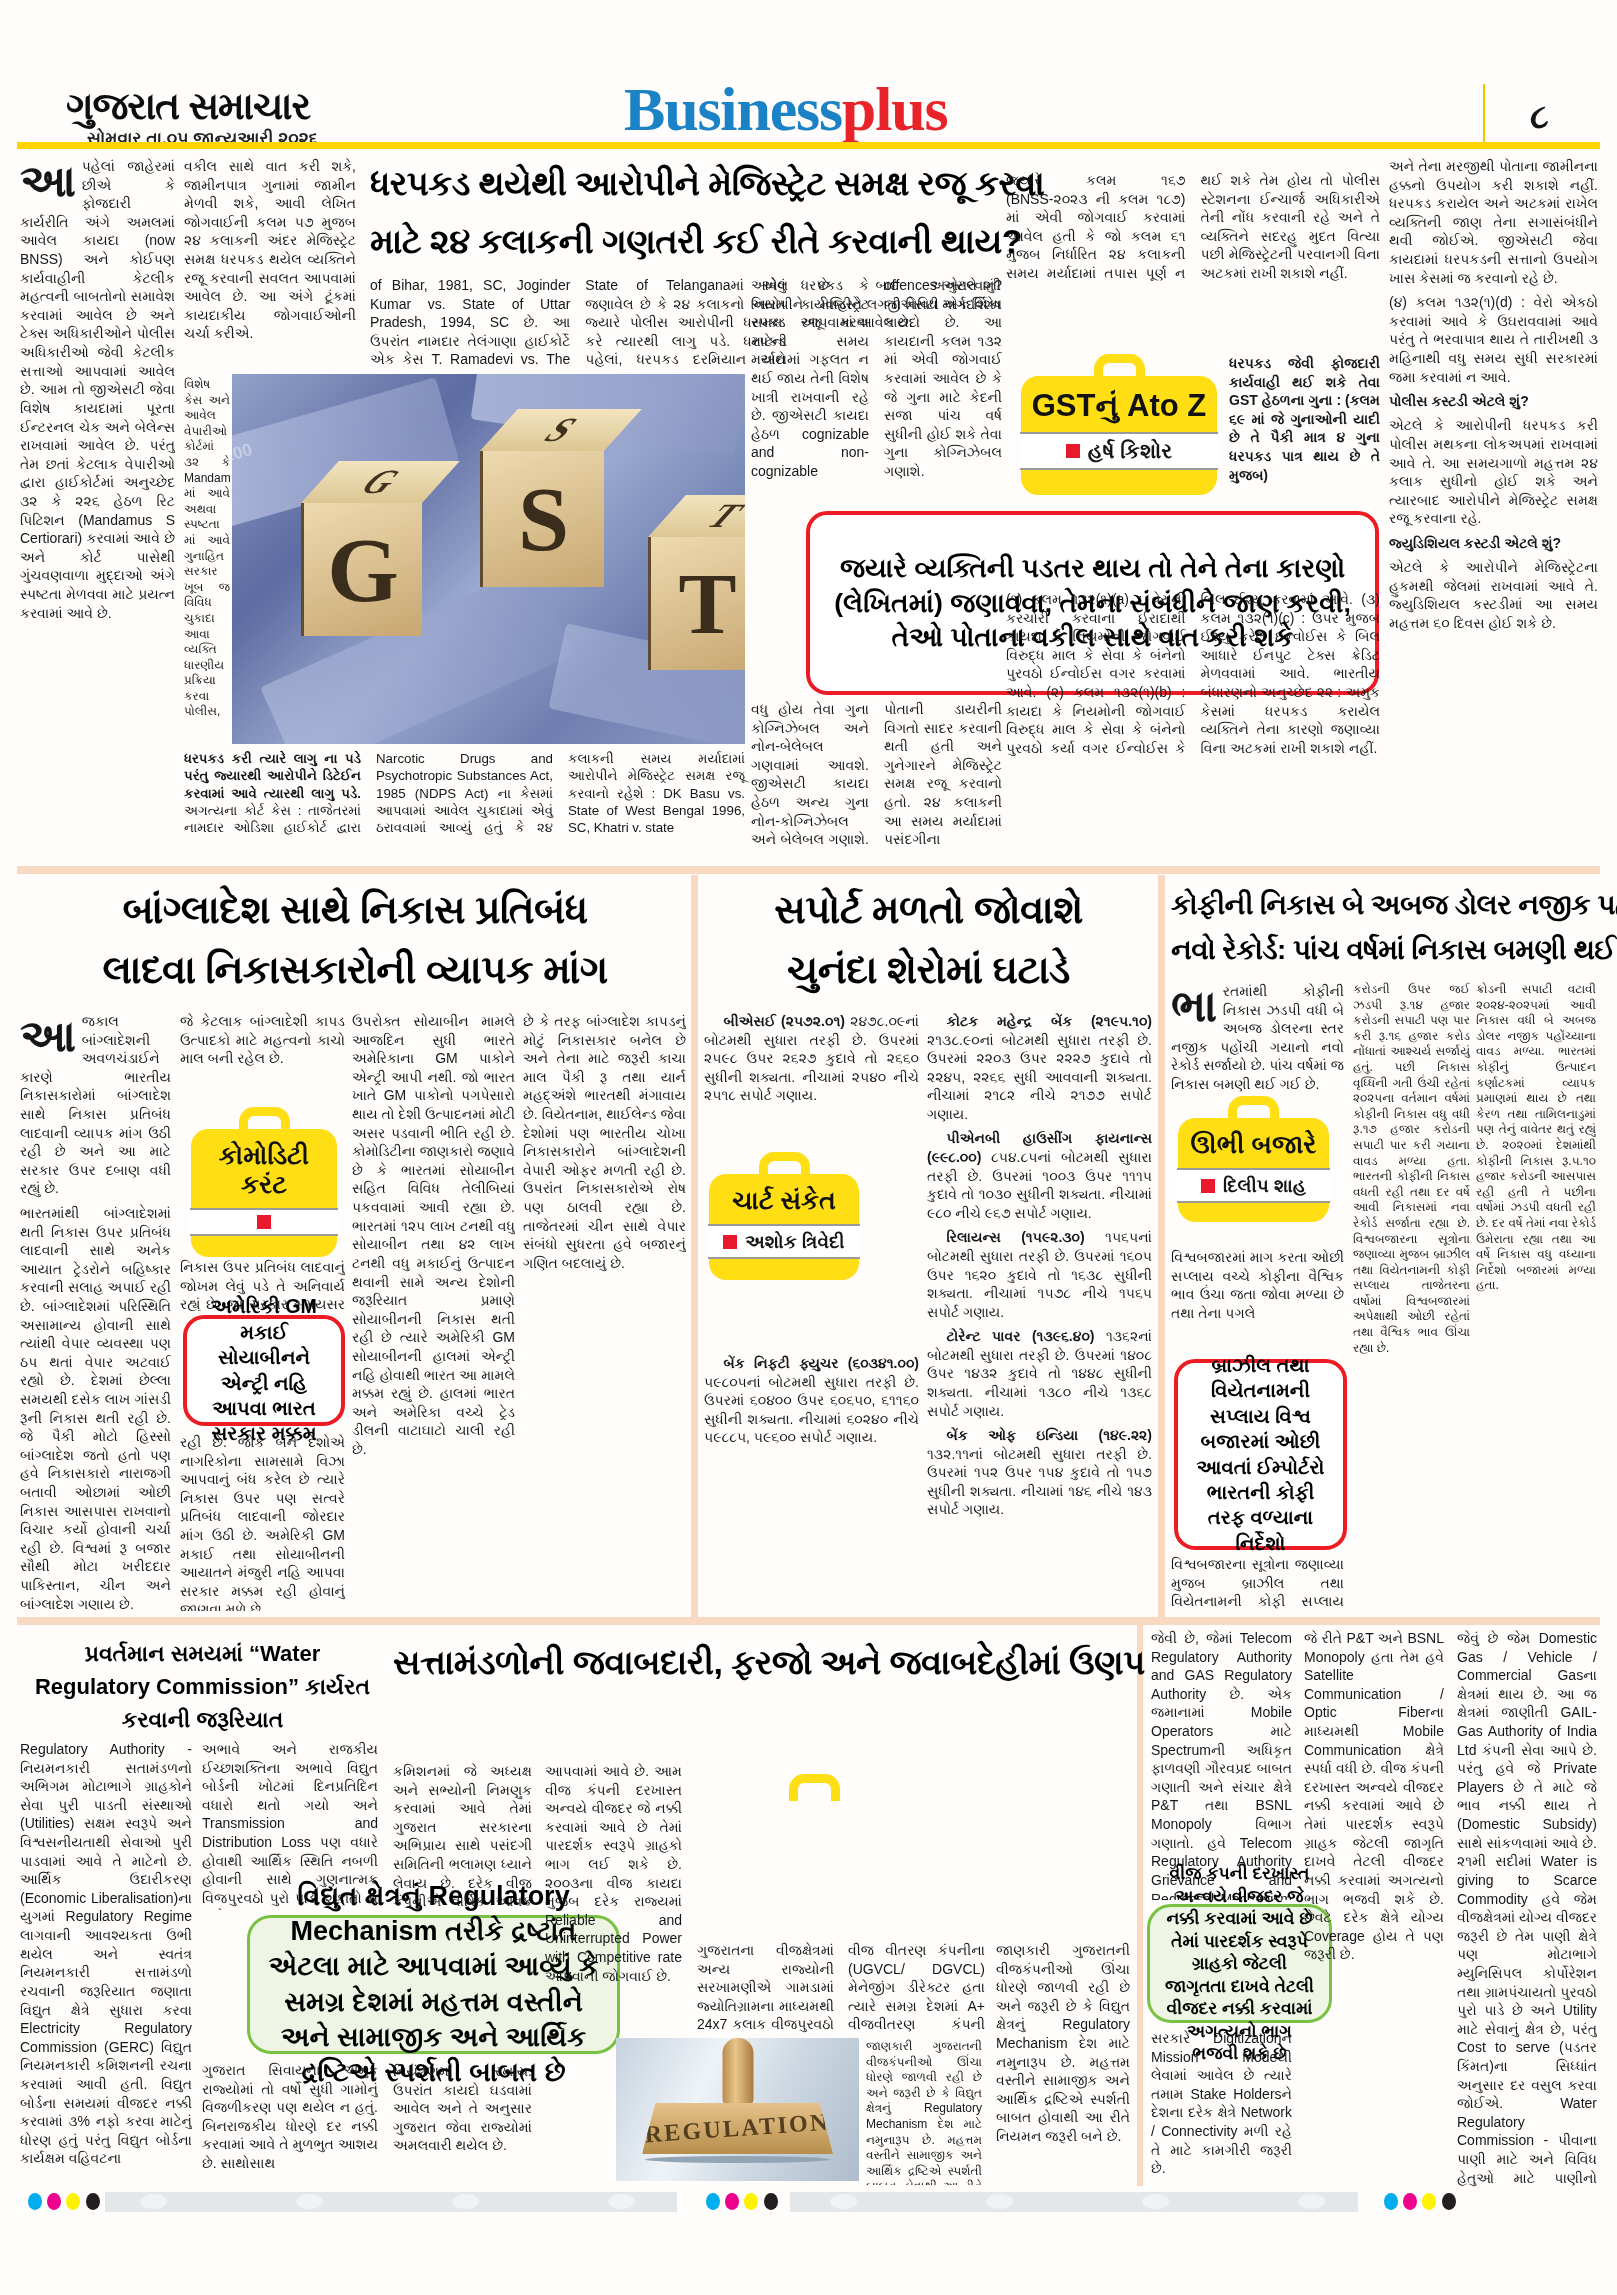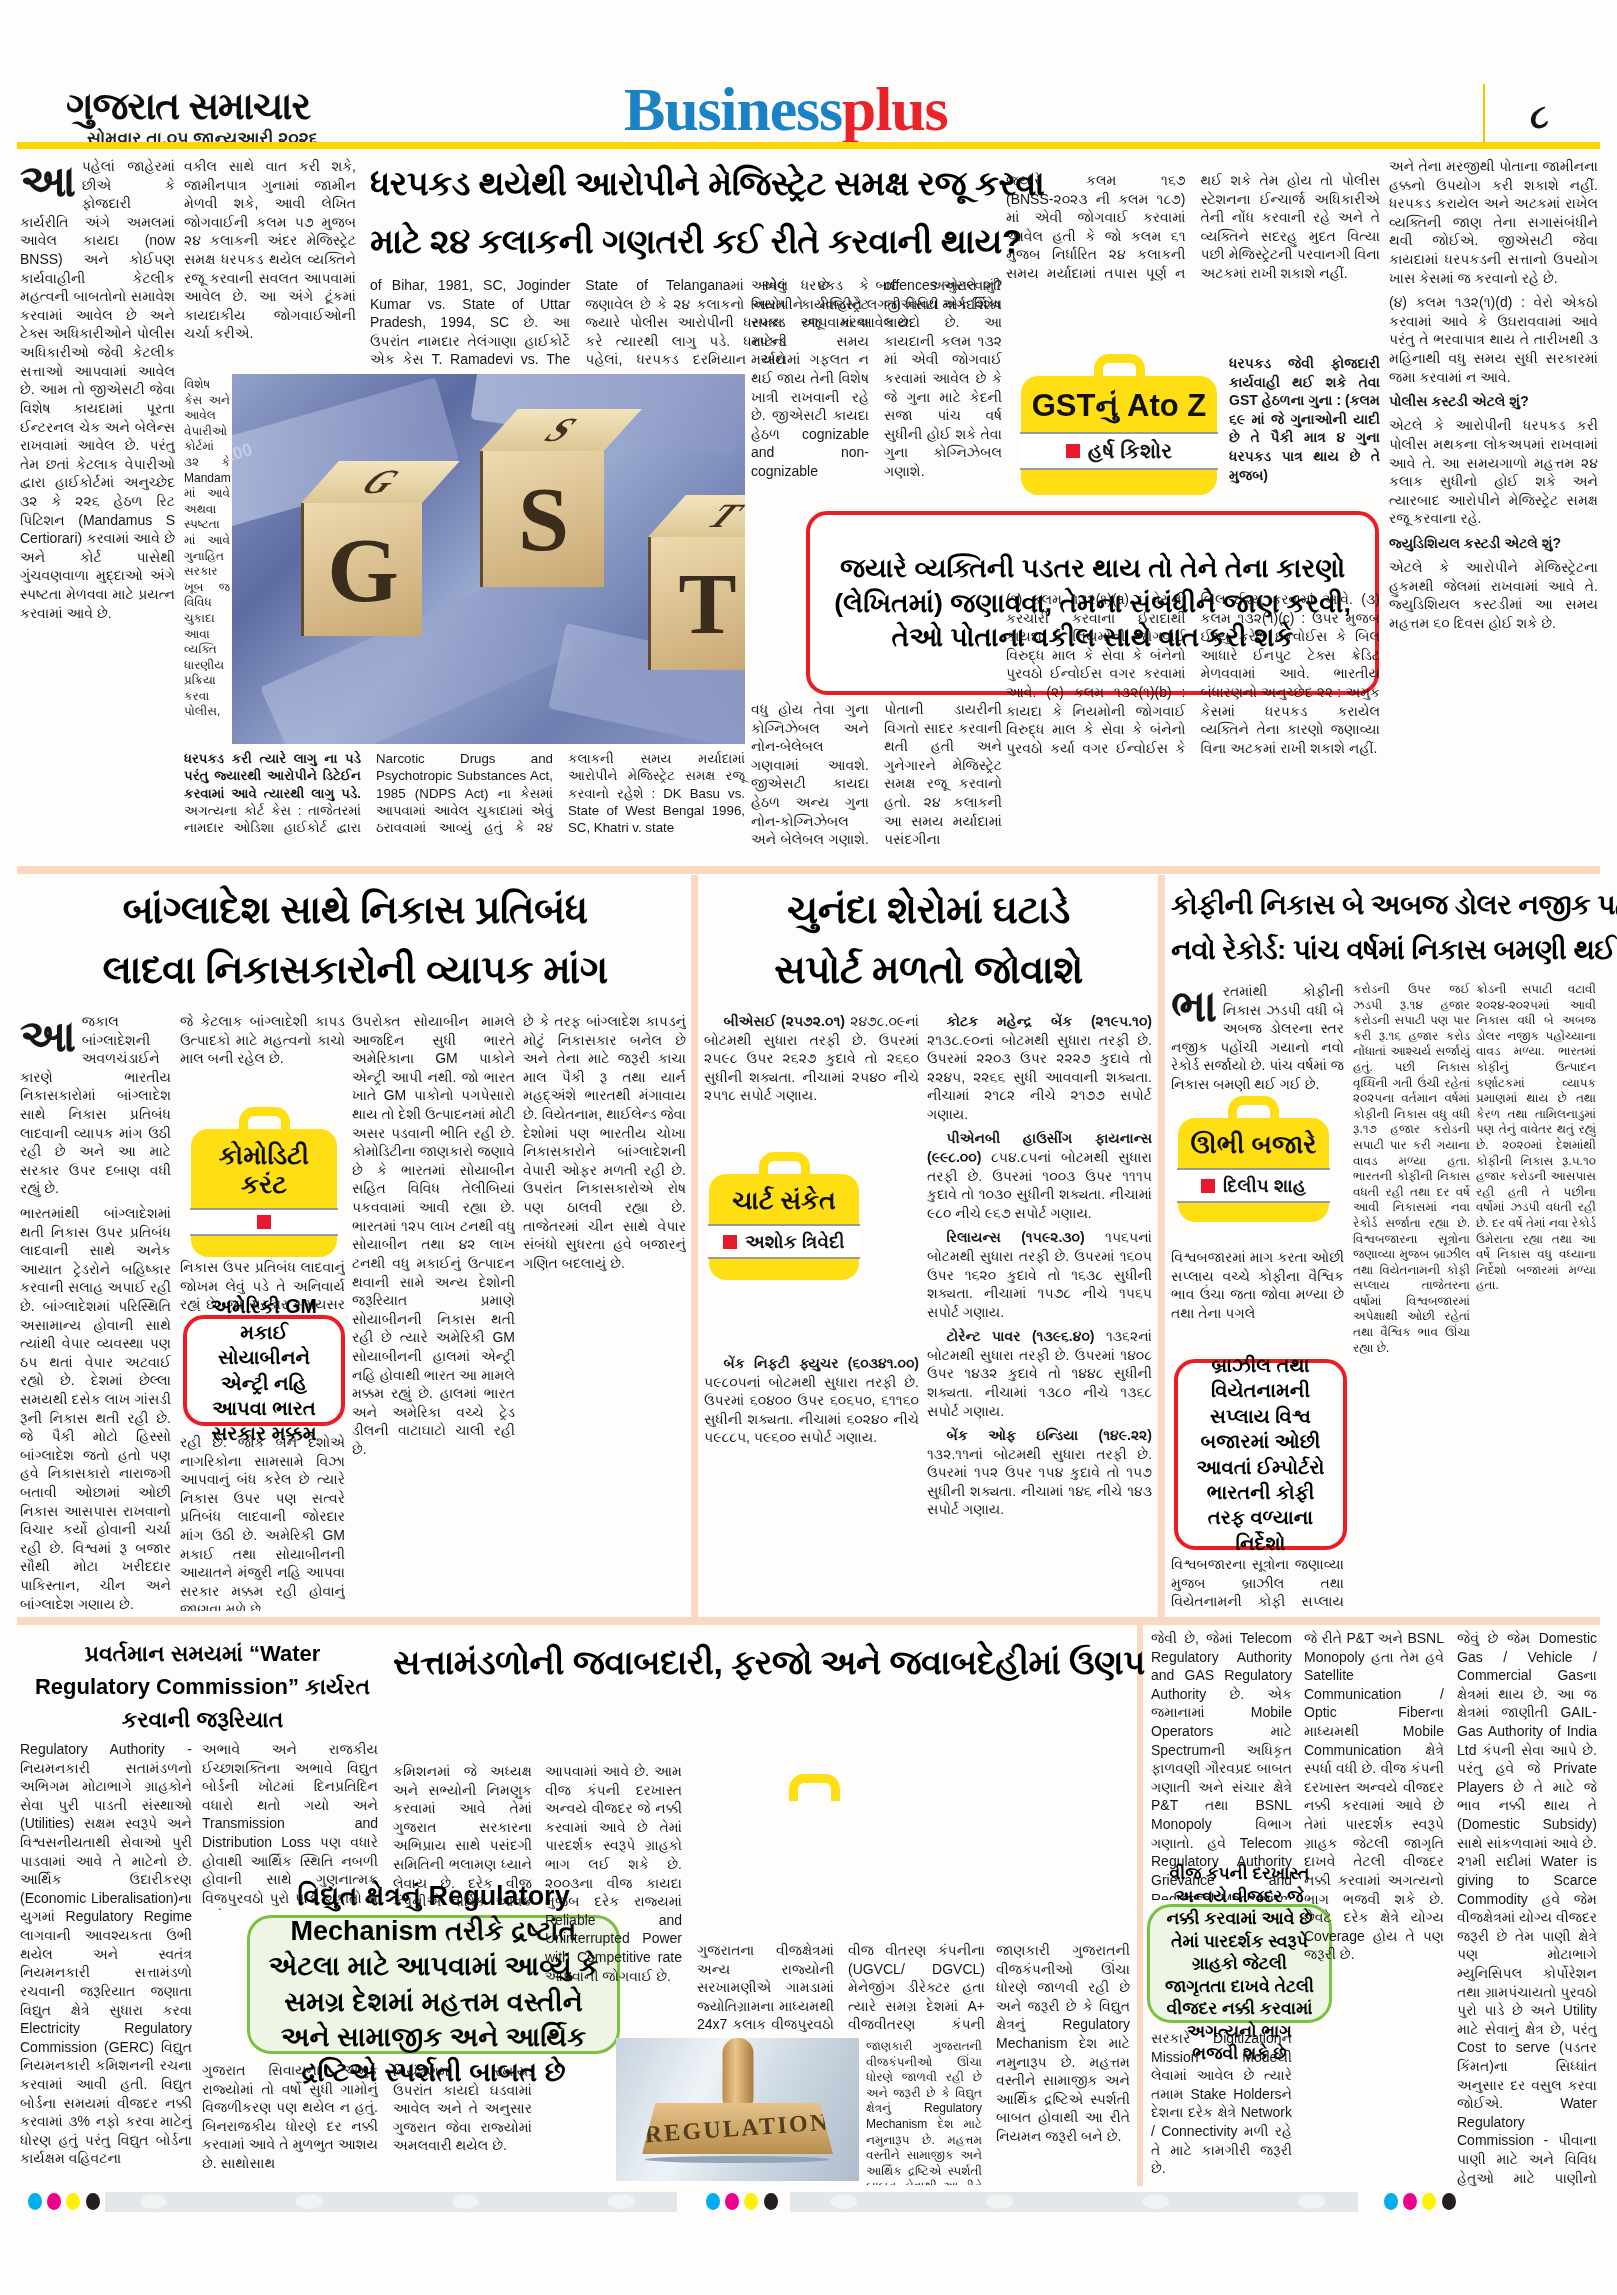--- a/index.html
+++ b/index.html
@@ -203,22 +203,22 @@
     <p class="nind">રહી છે. જોકે બંને દેશોએ નાગરિકોના સામસામે વિઝા આપવાનું બંધ કરેલ છે ત્યારે નિકાસ ઉપર પણ સત્વરે પ્રતિબંધ લાદવાની જોરદાર માંગ ઉઠી છે. અમેરિકી GM મકાઈ તથા સોયાબીનની આયાતને મંજુરી નહિ આપવા સરકાર મક્કમ રહી હોવાનું જાણવા મળે છે.</p>
   </div>
   <div class="col" style="left:352px;top:1012px;width:163px;height:598px">
     <p class="nind">ઉપરોક્ત સોયાબીન મામલે આજદિન સુધી ભારતે અમેરિકાના GM પાકોને એન્ટ્રી આપી નથી. જો ભારત ખાતે GM પાકોનો પગપેસારો થાય તો દેશી ઉત્પાદનમાં મોટી અસર પડવાની ભીતિ રહી છે. કોમોડિટીના જાણકારો જણાવે છે કે ભારતમાં સોયાબીન સહિત વિવિધ તેલીબિયાં પકવવામાં આવી રહ્યા છે. ભારતમાં ૧૨૫ લાખ ટનથી વધુ સોયાબીન તથા ૪૨ લાખ ટનથી વધુ મકાઈનું ઉત્પાદન થવાની સામે અન્ય દેશોની જરૂરિયાત પ્રમાણે સોયાબીનની નિકાસ થતી રહી છે ત્યારે અમેરિકી GM સોયાબીનની હાલમાં એન્ટ્રી નહિ હોવાથી ભારત આ મામલે મક્કમ રહ્યું છે. હાલમાં ભારત અને અમેરિકા વચ્ચે ટ્રેડ ડીલની વાટાઘાટો ચાલી રહી છે.</p>
   </div>
   <div class="col" style="left:523px;top:1012px;width:163px;height:598px">
     <p class="nind">છે કે તરફ બાંગ્લાદેશ કાપડનું મોટું નિકાસકાર બનેલ છે અને તેના માટે જરૂરી કાચા માલ પૈકી રૂ તથા યાર્ન મહદ્અંશે ભારતથી મંગાવાય છે. વિયેતનામ, થાઈલેન્ડ જેવા દેશોમાં પણ ભારતીય ચોખા નિકાસકારોને બાંગ્લાદેશની વેપારી ઓફર મળતી રહી છે. ઉપરાંત નિકાસકારોએ રોષ પણ ઠાલવી રહ્યા છે. તાજેતરમાં ચીન સાથે વેપાર સંબંધો સુધરતા હવે બજારનું ગણિત બદલાયું છે.</p>
   </div>
 
   <div class="hl" style="left:710px;top:880px;width:437px;font-size:39px;line-height:1.55">
+    <div>સપોર્ટ મળતો જોવાશે</div>
     <div>ચુનંદા શેરોમાં ઘટાડે</div>
-    <div>સપોર્ટ મળતો જોવાશે</div>
   </div>
   <div class="col" style="left:704px;top:1012px;width:215px;height:136px">
     <p class="stock"><b>બીએસઈ (૨૫૭૨.૦૧)</b><span> </span><span>૨૪૭૮.૦૯નાં બોટમથી સુધારા તરફી છે. ઉપરમાં ૨૫૯૮ ઉપર ૨૬૨૭ કુદાવે તો ૨૬૬૦ સુધીની શક્યતા. નીચામાં ૨૫૪૦ નીચે ૨૫૧૮ સપોર્ટ ગણાય.</span></p>
   </div>
   <div class="badge" style="left:709px;top:1152px;width:150px">
     <div class="bhandle"></div>
     <div class="bbag">
       <div class="btitle">ચાર્ટ સંકેત</div>
       <div class="bband">
         <span class="sq"></span>

